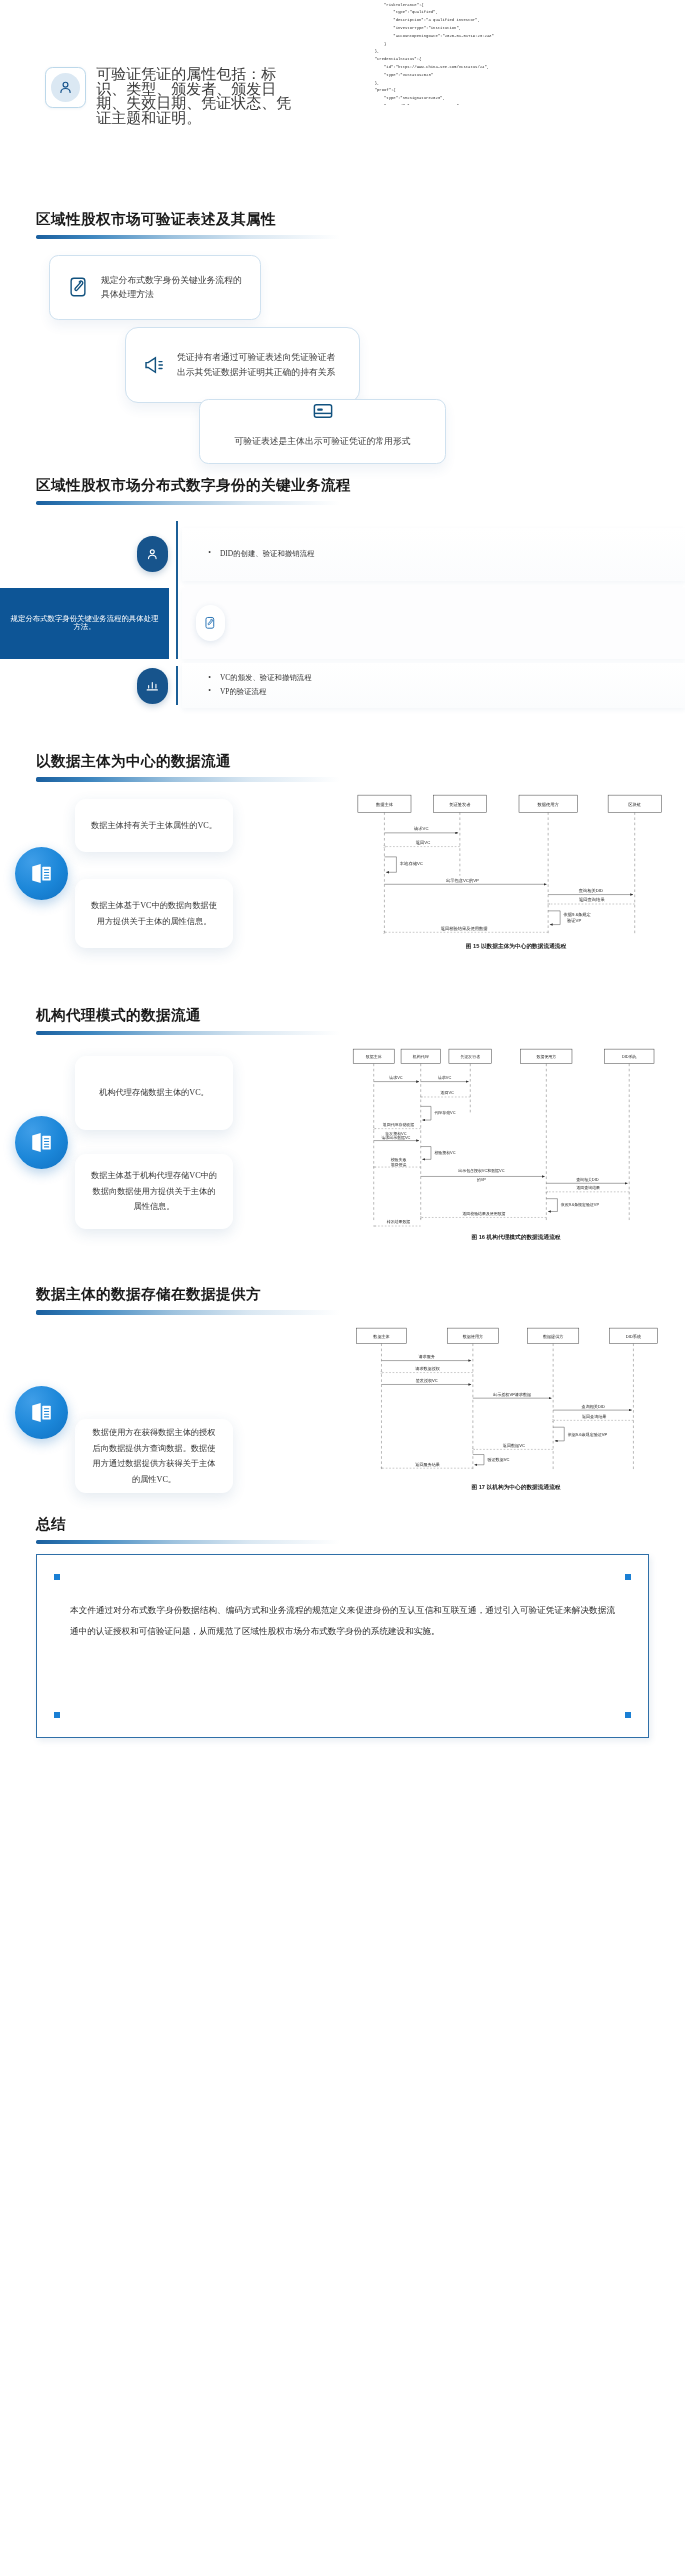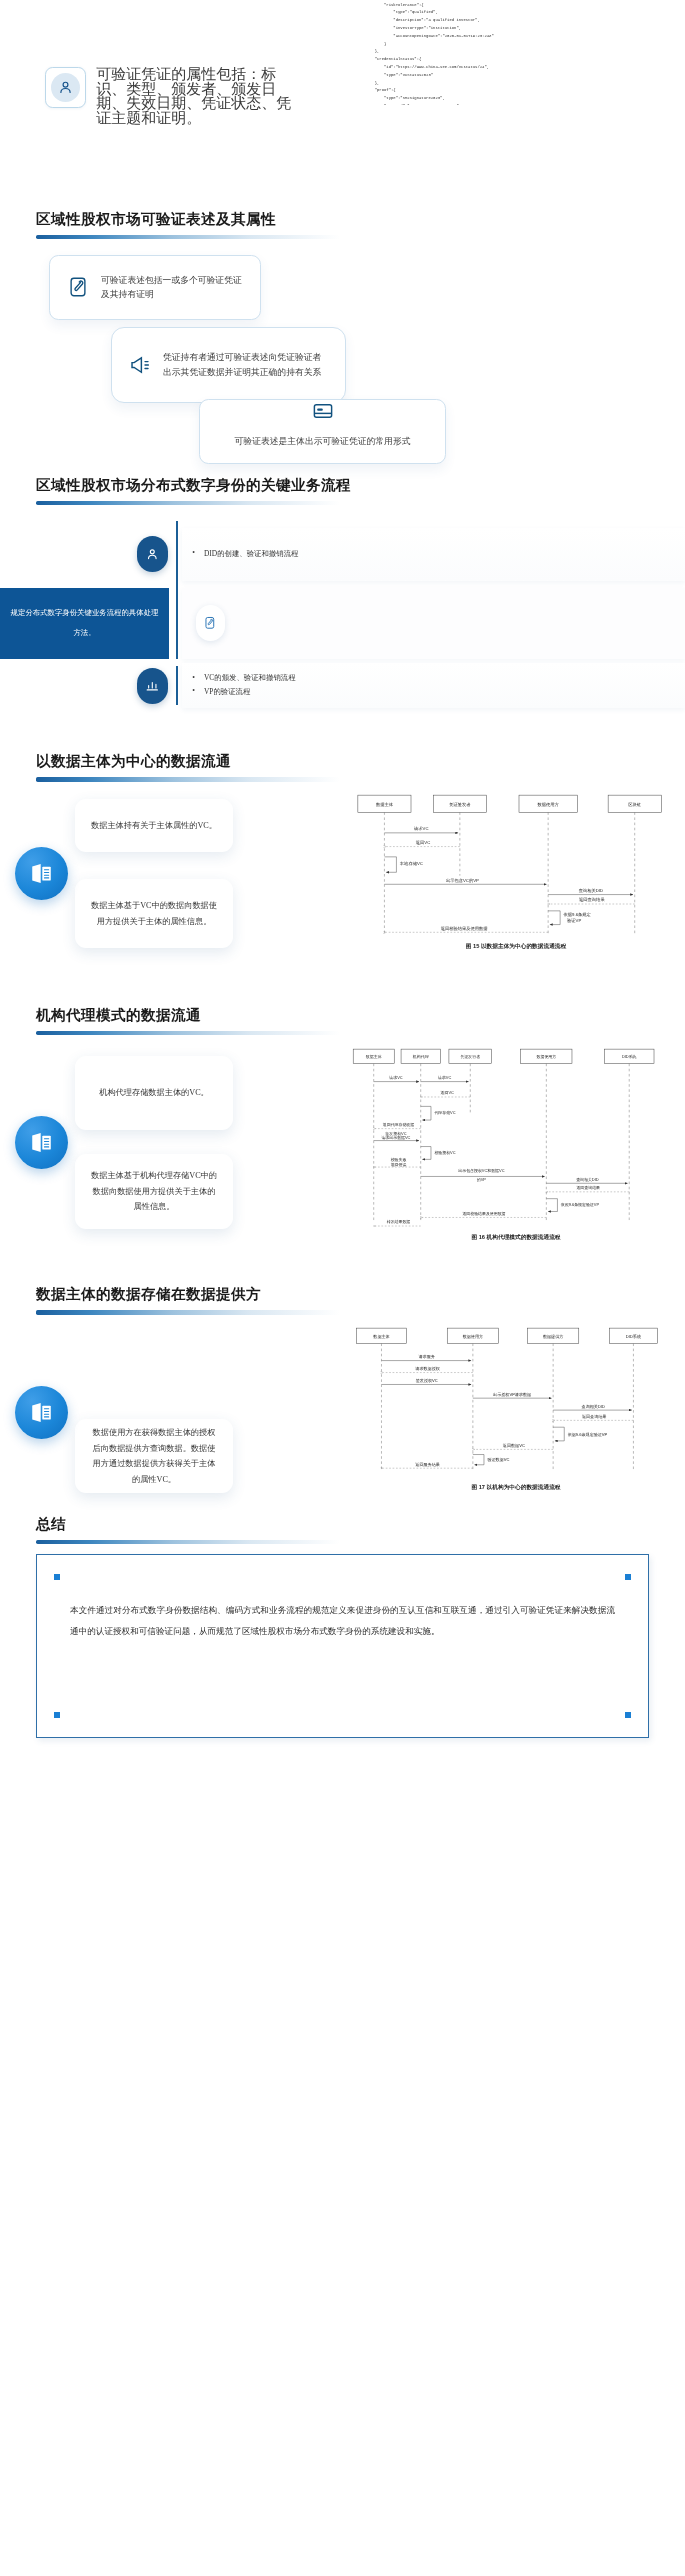--- a/index.html
+++ b/index.html
@@ -81,57 +81,57 @@
     padding: 0 17px;
   }
   .fcard .gl { flex: 0 0 auto; color: #12527f; display:flex; }
   .fcard p {
     font-size: 8.8px;
     line-height: 14.6px;
     color: #3a3a3a;
     font-family: "Liberation Serif", "DejaVu Serif", serif;
   }
   .fcard-1 { left: 49px;  top: 1.7px;   width: 212px; height: 65px; }
-  .fcard-2 { left: 111px; top: 74px;  width: 235px; height: 76px; border-radius: 13px; }
+  .fcard-2 { left: 125px; top: 74px;  width: 235px; height: 76px; border-radius: 13px; }
   .fcard-3 { left: 199px; top: 146px; width: 247px; height: 65px; flex-direction: column; }
 
   
   .proc { position: relative; margin-top: 15.4px; height: 184px; }
   .proc-line {
     position: absolute; left: 176px; width: 1.7px; background: #1b5e96;
   }
   .proc-avatar {
     position: absolute; left: 137px;
     width: 31px; height: 36px; border-radius: 17px;
     background: #17548c;
     display: flex; align-items: center; justify-content: center;
     box-shadow: 0 2.6px 6.9px rgba(20,70,120,.25);
   }
   .proc-panel {
     position: absolute; left: 182px; right: 0;
     background: linear-gradient(180deg,#ffffff 0%,#fbfcfd 100%);
     box-shadow: 0 1.7px 5.1px rgba(40,90,140,.06);
   }
-  .proc-panel ul { list-style: none; padding: 0; margin: 0; }
+  .proc-panel ul { list-style: none; padding: 0; margin: 16px; }
   .proc-panel li {
     font-size: 7.4px; line-height: 13.7px; color: #333;
     font-family: "Liberation Serif", "DejaVu Serif", serif;
     padding-left: 22px; position: relative;
   }
   .proc-panel li:before {
     content: "•"; position: absolute; left: 10.3px; top: -0.9px; color: #444; font-size: 7.7px;
   }
   .blue-band {
     position: absolute; left: 0; width: 169px; height: 71px;
     background: #0d5596;
     display: flex; align-items: center; justify-content: center;
     text-align: center;
   }
   .blue-band span {
-    color: #ffffff; font-size: 7.4px; line-height: 20px;
+    color: #ffffff; font-size: 7.4px; line-height: 8px;
     font-family: "Liberation Serif", "DejaVu Serif", serif;
     padding: 0 8.6px;
   }
   .mid-white {
     position: absolute; left: 182px; right: 0; height: 71px;
     background: #fdfdfe; box-shadow: 0 1.7px 5.1px rgba(40,90,140,.05);
     display: flex; align-items: center; padding-left: 13.7px;
   }
   .pill-icon {
     width: 29px; height: 36px; border-radius: 15.4px; background: #ffffff;
@@ -244,21 +244,21 @@
     </div>
 
     <div class="cards">
       <div class="fcard fcard-1">
         <span class="gl">
           <svg width="22" height="22" viewBox="0 0 24 24" fill="none" stroke="#12527f" stroke-width="1.5">
             <rect x="4.5" y="2.5" width="15" height="19" rx="3"></rect>
             <path d="M14.6 7.2 9.1 13.4c-.5.6-.6 1.6.1 2.1.6.5 1.5.3 2-.3l5.4-6.2c.9-1 .8-2.3-.1-3-.9-.7-2.2-.5-3 .4Z"></path>
           </svg>
         </span>
-        <p>可验证表述包括一或多个可验证凭证及其持有证明</p>
+        <p>规定分布式数字身份关键业务流程的具体处理方法</p>
       </div>
 
       <div class="fcard fcard-2">
         <span class="gl">
           <svg width="22" height="22" viewBox="0 0 24 24" fill="none" stroke="#12527f" stroke-width="1.6" stroke-linecap="round">
             <path d="M13.5 4.2 5.6 9.4H3.3v5.3h2.3l7.9 5.2V4.2Z"></path>
             <path d="M17.5 8.3h3.2M17.5 12h3.6M17.5 15.7h3.2"></path>
           </svg>
         </span>
         <p>凭证持有者通过可验证表述向凭证验证者出示其凭证数据并证明其正确的持有关系</p>

